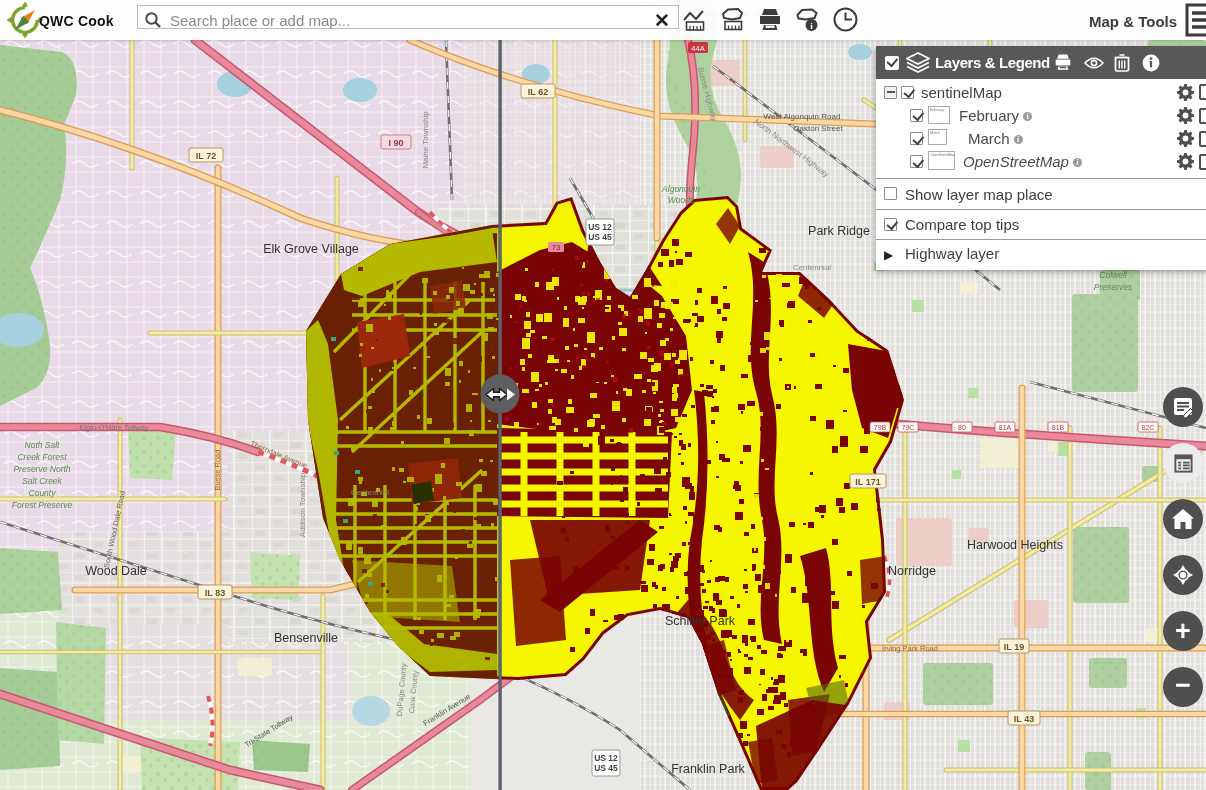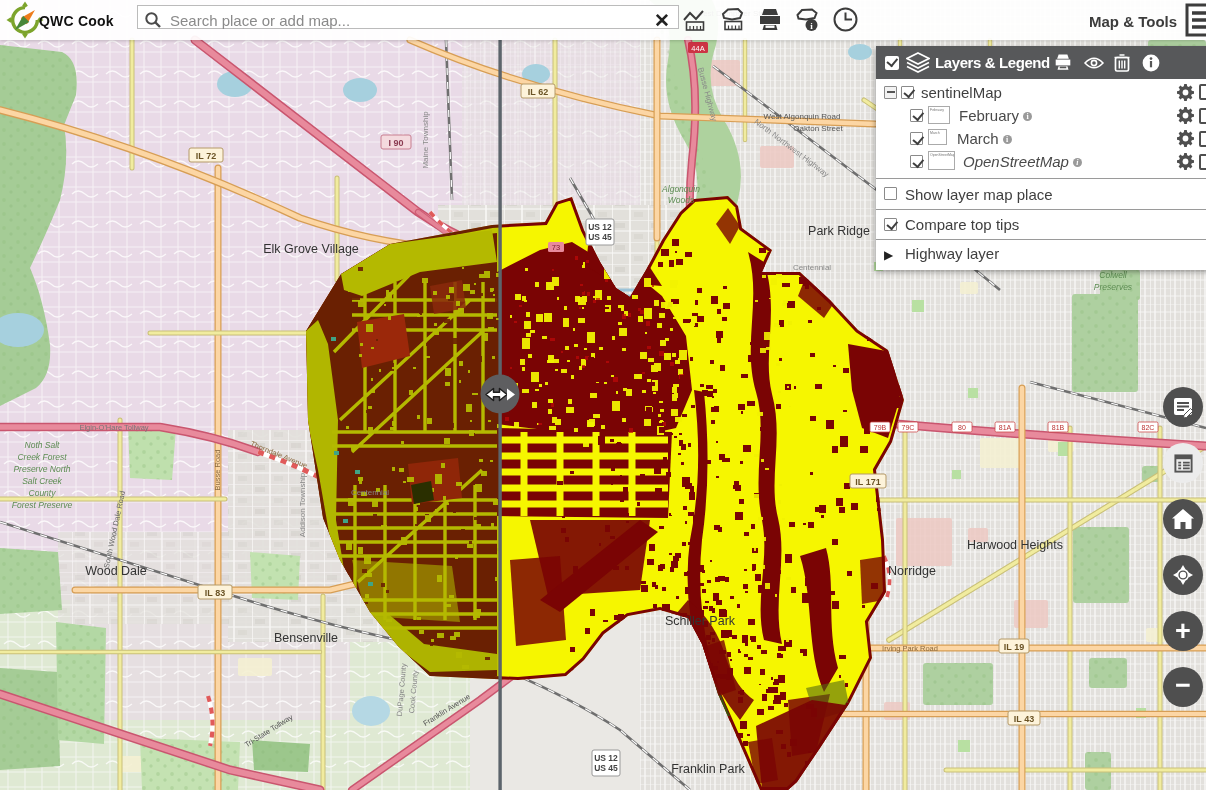--- a/index.html
+++ b/index.html
@@ -533,21 +533,21 @@
       <span style="position:absolute;left:83px;top:3px;color:#4a4a4a;">February<span class="inf">i</span></span>
       <span class="gear"><svg width="17" height="17" viewBox="0 0 20 20">
               <path fill="#4f4f4f" d="M8.5 0h3l.5 2.6 1.9.8L16 1.9l2.1 2.1-1.5 2.1.8 1.9 2.6.5v3l-2.6.5-.8 1.9 1.5 2.1-2.1 2.1-2.1-1.5-1.9.8-.5 2.6h-3L8 17.4l-1.9-.8L4 18.1 1.9 16l1.5-2.1-.8-1.9L0 11.5v-3l2.6-.5.8-1.9L1.9 4 4 1.9l2.1 1.5L8 2.6Z"></path>
               <circle cx="10" cy="10" r="3.4" fill="#fff"></circle>
             </svg></span>
           <span class="cuticon"></span>
     </div>
     <div class="row">
       <span class="cbx check" style="left:34px;top:5px;"></span>
       <span class="thumb" style="left:52px;top:2px;width:19px;height:16px;font-size:3.5px;padding:1px;">March</span>
-      <span style="position:absolute;left:81px;top:3px;color:#4a4a4a;">March<span class="inf">i</span></span>
+      <span style="position:absolute;left:92px;top:3px;color:#4a4a4a;">March<span class="inf">i</span></span>
       <span class="gear"><svg width="17" height="17" viewBox="0 0 20 20">
               <path fill="#4f4f4f" d="M8.5 0h3l.5 2.6 1.9.8L16 1.9l2.1 2.1-1.5 2.1.8 1.9 2.6.5v3l-2.6.5-.8 1.9 1.5 2.1-2.1 2.1-2.1-1.5-1.9.8-.5 2.6h-3L8 17.4l-1.9-.8L4 18.1 1.9 16l1.5-2.1-.8-1.9L0 11.5v-3l2.6-.5.8-1.9L1.9 4 4 1.9l2.1 1.5L8 2.6Z"></path>
               <circle cx="10" cy="10" r="3.4" fill="#fff"></circle>
             </svg></span>
           <span class="cuticon"></span>
     </div>
     <div class="row">
       <span class="cbx check" style="left:34px;top:5px;"></span>
       <span class="thumb" style="left:52px;top:1px;width:27px;height:19px;font-size:3.5px;padding:1px;">OpenStreetMap</span>
       <span style="position:absolute;left:87px;top:3px;color:#4a4a4a;font-style:italic;">OpenStreetMap<span class="inf">i</span></span>

